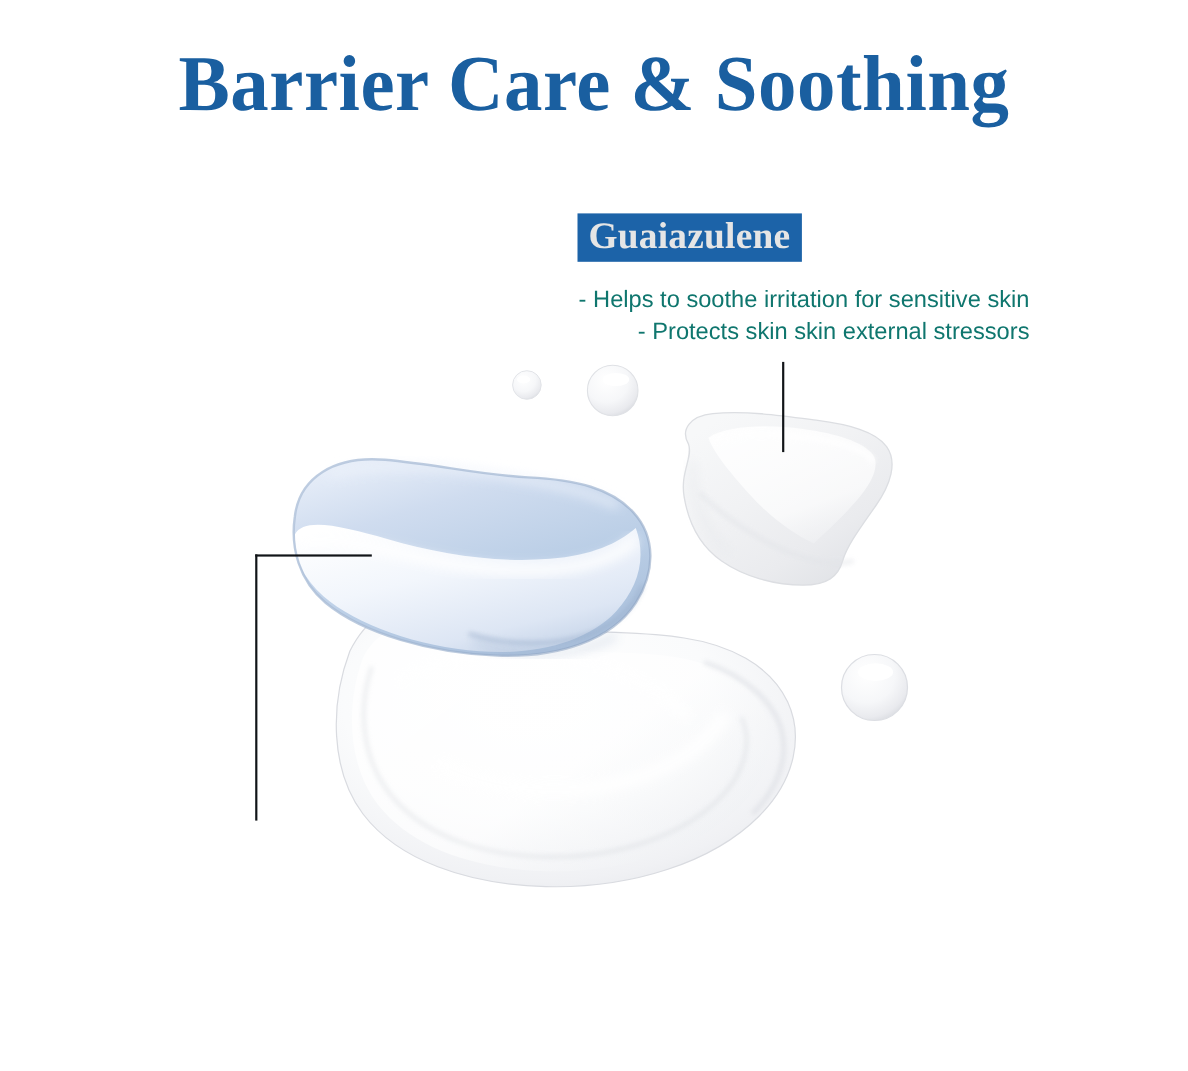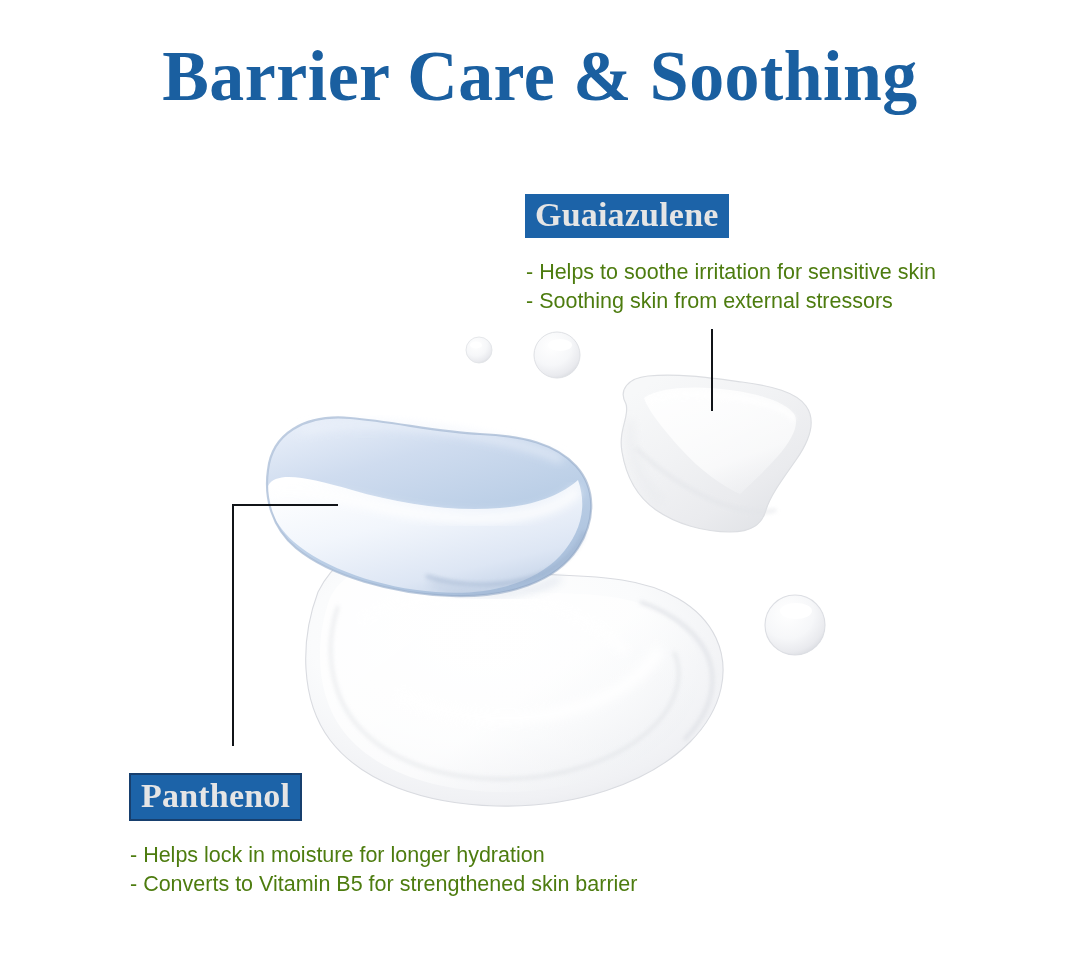--- a/index.html
+++ b/index.html
@@ -63,25 +63,26 @@
     letter-spacing: 0.2px;
     white-space: nowrap;
   }
   .chip.bordered {
     border: 2px solid #173f6e;
   }
   .bullets {
     margin: 0;
     padding: 0;
     list-style: none;
-    color: #4d7c0f;
+    color: #0f766e;
     font-family: "Liberation Sans", sans-serif;
     font-size: 21.5px;
     line-height: 29px;
     white-space: nowrap;
+    text-align: right;
   }
   .bullets li {
     margin: 0;
     padding: 0;
   }
 
   
   #callout-guaiazulene {
     left: 525px;
     top: 194px;
@@ -326,25 +327,18 @@
   <div id="page-title">Barrier Care &amp; Soothing</div>
 
   <div class="leader" id="leader-guaiazulene-vert"></div>
   <div class="leader" id="leader-panthenol-horz"></div>
   <div class="leader" id="leader-panthenol-vert"></div>
 
   <div class="callout" id="callout-guaiazulene">
     <div class="chip">Guaiazulene</div>
     <ul class="bullets">
       <li>- Helps to soothe irritation for sensitive skin</li>
-      <li>- Soothing skin from external stressors</li>
+      <li>- Protects skin skin external stressors</li>
     </ul>
   </div>
 
-  <div class="callout" id="callout-panthenol">
-    <div class="chip bordered">Panthenol</div>
-    <ul class="bullets">
-      <li>- Helps lock in moisture for longer hydration</li>
-      <li>- Converts to Vitamin B5 for strengthened skin barrier</li>
-    </ul>
-  </div>
 
 </div>
 
 </body></html>

